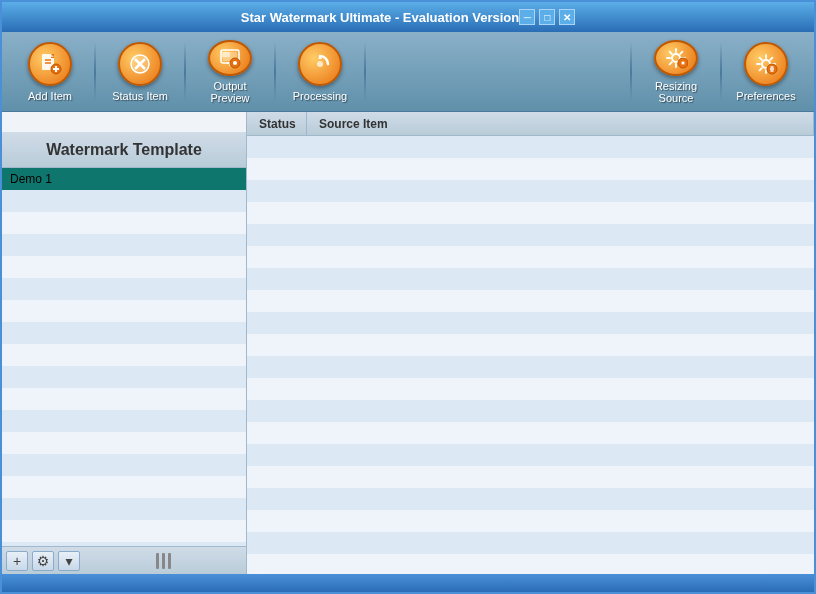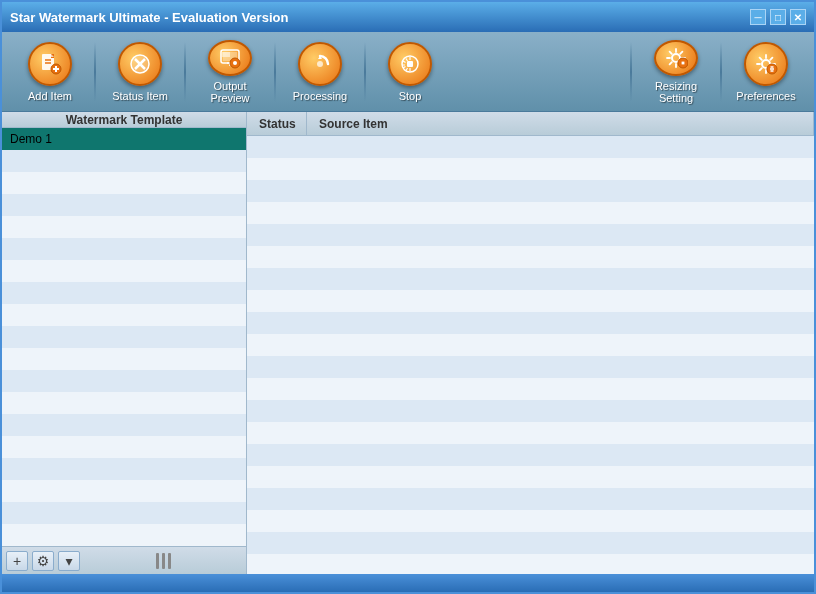--- a/index.html
+++ b/index.html
@@ -21,21 +21,21 @@
       flex-direction: column;
       background: #f0f4f8;
     }
 
     
     .title-bar {
       height: 30px;
       background: linear-gradient(to bottom, #5baee8, #2a6db5);
       display: flex;
       align-items: center;
-      justify-content: space-between;
+      justify-content: center;
       padding: 0 8px;
       color: white;
       font-size: 13px;
       font-weight: bold;
       flex-shrink: 0;
     }
     .title-bar-controls {
       display: flex;
       gap: 4px;
       align-items: center;
@@ -116,29 +116,30 @@
 
     
     .left-panel {
       width: 245px;
       display: flex;
       flex-direction: column;
       border-right: 1px solid #a0b8cc;
       flex-shrink: 0;
     }
     .panel-header {
-      height: 16px;
+      height: 36px;
       background: linear-gradient(to bottom, #d0dce8, #b8ccd8);
       display: flex;
       align-items: center;
       justify-content: center;
-      font-size: 12px;
+      font-size: 16px;
       font-weight: bold;
       color: #333;
       border-bottom: 1px solid #a0b8cc;
+      margin-top: 20px;
     }
     .panel-body {
       flex: 1;
       overflow-y: auto;
       background: #f0f4f8;
     }
 
     
     .list-row {
       height: 22px;
@@ -306,45 +307,35 @@
           <path d="M12 4 A8 8 0 0 1 20 12" fill="none" stroke="white" stroke-width="2.5" stroke-linecap="round"></path>
           <path d="M12 4 L14 7 L10 7 Z" fill="white"></path>
           <circle cx="12" cy="12" r="3" fill="white" opacity="0.7"></circle>
         </svg>
       </div>
       <span class="toolbar-label">Processing</span>
     </div>
 
     <div class="toolbar-separator"></div>
 
-    <div class="toolbar-item">
-      <div class="icon-circle">
-        <svg width="24" height="24" viewBox="0 0 24 24" fill="white">
-          <circle cx="12" cy="12" r="8" fill="none" stroke="white" stroke-width="1.5"></circle>
-          <path d="M12 5 L12 8 M8 6.5 L9.5 9 M5 9 L7.5 10.5 M4 13 L7 13 M5 16 L7.5 14.5 M8 18.5 L9.5 16 M12 19 L12 16" stroke="white" stroke-width="1.2"></path>
-          <rect x="9" y="9" width="6" height="6" rx="1" fill="white"></rect>
-        </svg>
-      </div>
-      <span class="toolbar-label">Stop</span>
-    </div>
 
     <div class="toolbar-spacer"></div>
 
     <div class="toolbar-separator"></div>
 
     <div class="toolbar-item">
       <div class="icon-circle">
         <svg width="24" height="24" viewBox="0 0 24 24" fill="white">
           <circle cx="12" cy="12" r="4" fill="none" stroke="white" stroke-width="2"></circle>
           <path d="M12 3 L12 6 M12 18 L12 21 M3 12 L6 12 M18 12 L21 12 M5.6 5.6 L7.8 7.8 M16.2 16.2 L18.4 18.4 M18.4 5.6 L16.2 7.8 M7.8 16.2 L5.6 18.4" stroke="white" stroke-width="1.8" stroke-linecap="round"></path>
           <circle cx="19" cy="17" r="5" fill="#e87010" stroke="#c05800" stroke-width="1"></circle>
           <path d="M17 17 L19 15 L21 17 L19 19 Z" fill="white" transform="rotate(45 19 17)"></path>
         </svg>
       </div>
-      <span class="toolbar-label">Resizing Setting</span>
+      <span class="toolbar-label">Resizing Source</span>
     </div>
 
     <div class="toolbar-separator"></div>
 
     <div class="toolbar-item">
       <div class="icon-circle">
         <svg width="24" height="24" viewBox="0 0 24 24" fill="white">
           <circle cx="12" cy="12" r="4" fill="none" stroke="white" stroke-width="2"></circle>
           <path d="M12 3 L12 6 M12 18 L12 21 M3 12 L6 12 M18 12 L21 12 M5.6 5.6 L7.8 7.8 M16.2 16.2 L18.4 18.4 M18.4 5.6 L16.2 7.8 M7.8 16.2 L5.6 18.4" stroke="white" stroke-width="1.8" stroke-linecap="round"></path>
           <circle cx="18" cy="17" r="5" fill="#e87010" stroke="#c05800" stroke-width="1"></circle>

